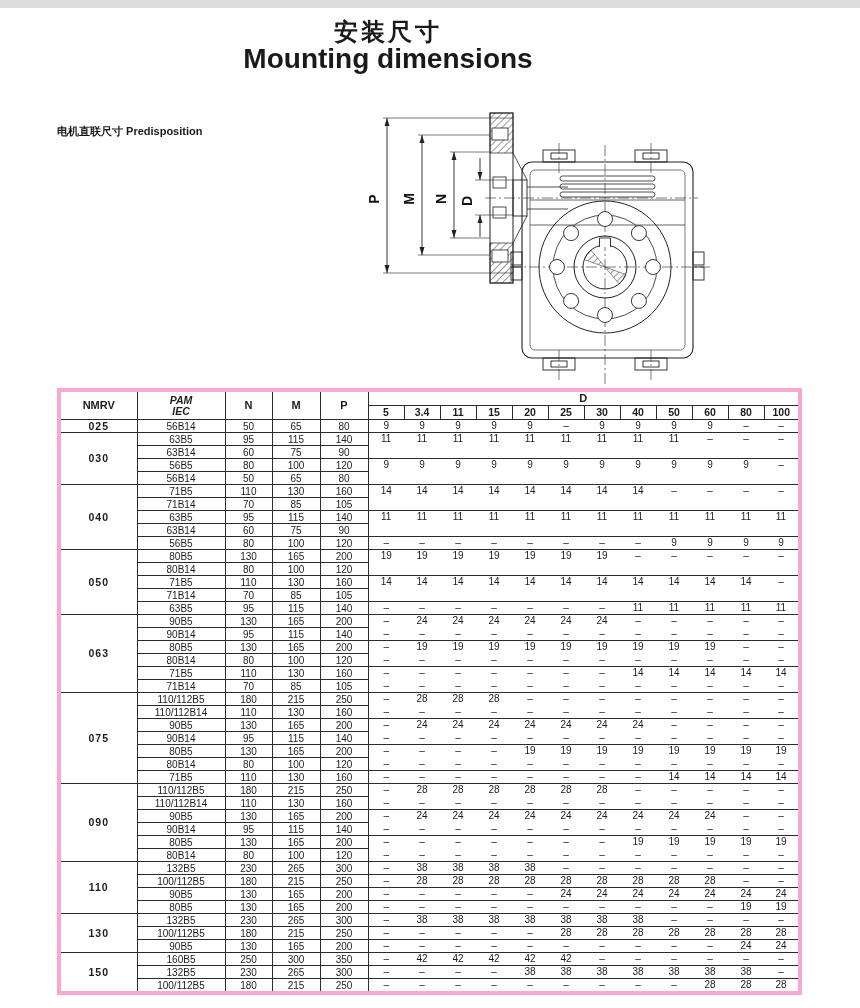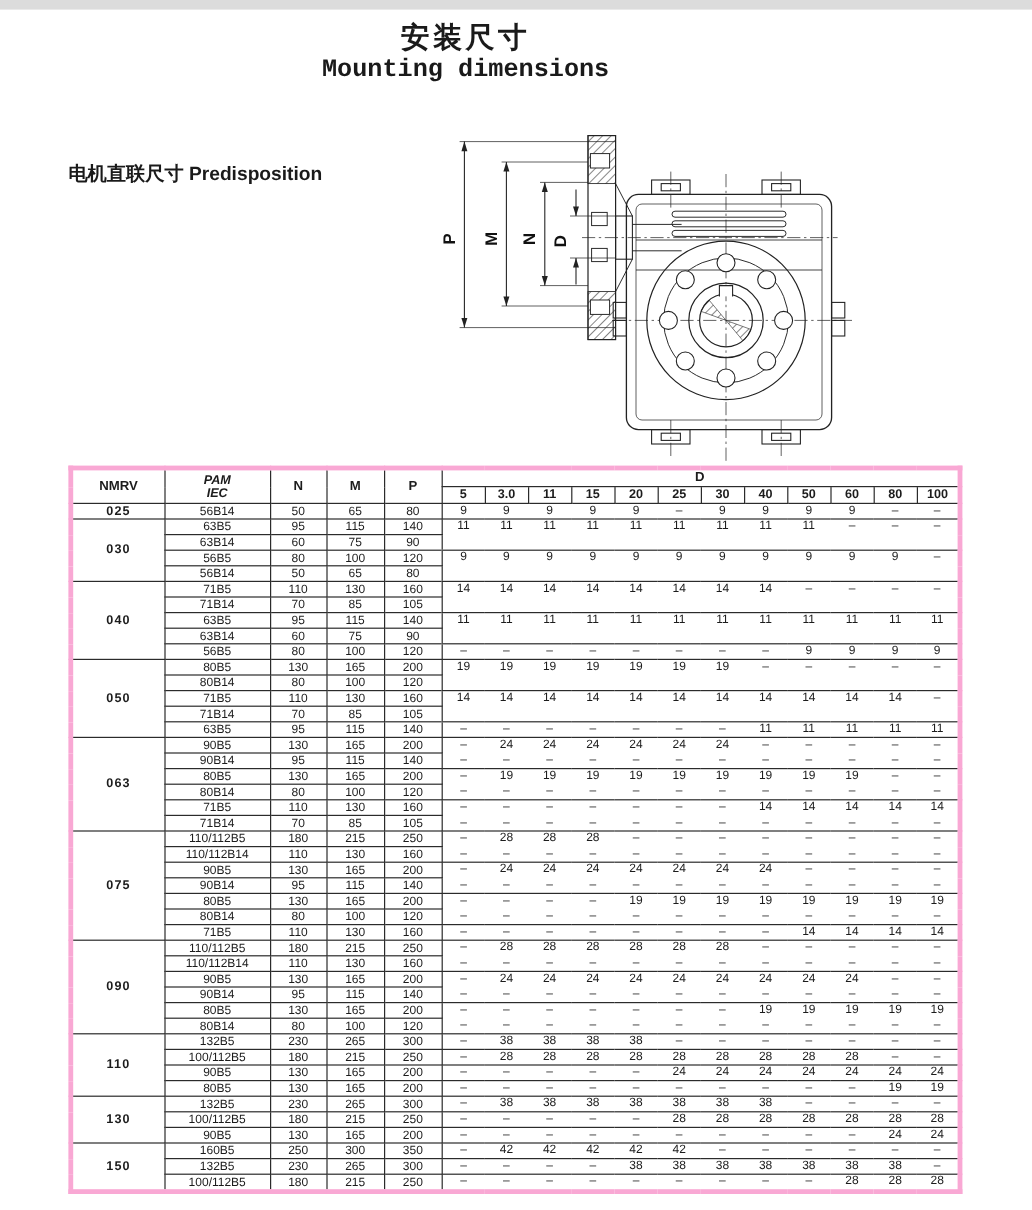--- a/index.html
+++ b/index.html
@@ -3,22 +3,22 @@
 <meta charset="utf-8">
 <style>
   html,body{margin:0;padding:0;}
   body{
     width:860px;height:1008px;position:relative;background:#ffffff;
     font-family:"Liberation Sans", sans-serif;color:#1a1a1a;overflow:hidden;
   }
   .scan-strip{position:absolute;left:0;top:0;width:860px;height:8px;background:#dcdcdc;}
   .title-block{position:absolute;left:0;top:18px;width:776px;text-align:center;}
   .title-cn{font-size:24px;font-weight:bold;letter-spacing:3px;line-height:28px;}
-  .title-en{font-size:21px;font-weight:bold;line-height:26px;font-family:Liberation Mono, monospace;}
-  .section-label{position:absolute;left:57px;top:135px;font-size:16px;font-weight:bold;}
+  .title-en{font-size:28px;font-weight:bold;line-height:26px;}
+  .section-label{position:absolute;left:57px;top:124px;font-size:11px;font-weight:bold;}
 
   .drawing{position:absolute;left:350px;top:95px;width:360px;height:295px;}
 
   .tbl-wrap{position:absolute;left:57px;top:388px;}
   table.dim-table{border-collapse:collapse;table-layout:fixed;border:4px solid #f9a8d4;}
   .dim-table th,.dim-table td{
     border:1px solid #2b2b2b;text-align:center;vertical-align:middle;
     padding:0;height:12px;font-size:10px;line-height:11px;color:#1c1c1c;
     overflow:hidden;white-space:nowrap;
   }
@@ -172,21 +172,21 @@
           <div>PAM</div>
           <div>IEC</div>
         </th>
         <th rowspan="2">N</th>
         <th rowspan="2">M</th>
         <th rowspan="2">P</th>
         <th colspan="12">D</th>
       </tr>
       <tr id="d-subheader">
           <th class="dsub">5</th>
-          <th class="dsub">3.0</th>
+          <th class="dsub">3.4</th>
           <th class="dsub">11</th>
           <th class="dsub">15</th>
           <th class="dsub">20</th>
           <th class="dsub">25</th>
           <th class="dsub">30</th>
           <th class="dsub">40</th>
           <th class="dsub">50</th>
           <th class="dsub">60</th>
           <th class="dsub">80</th>
           <th class="dsub">100</th>

